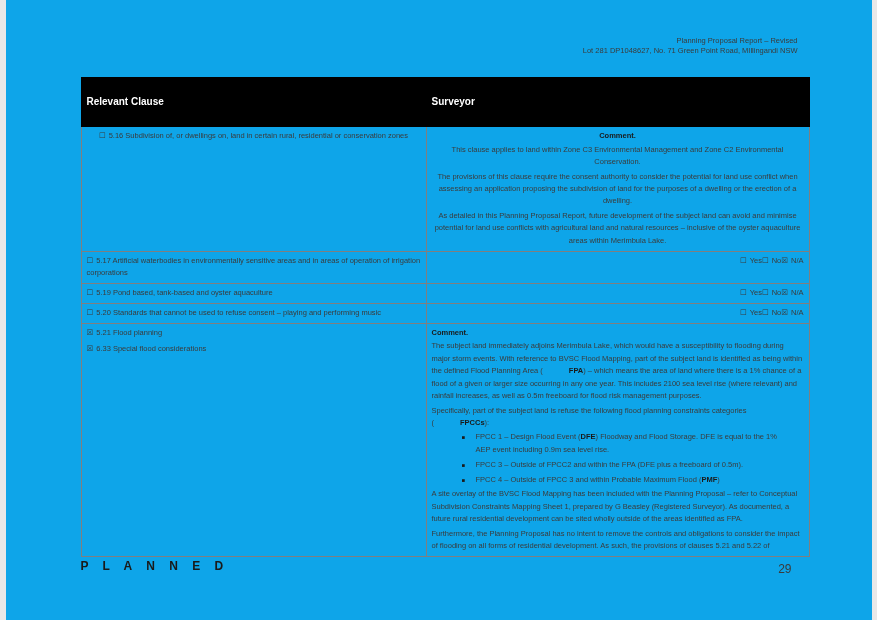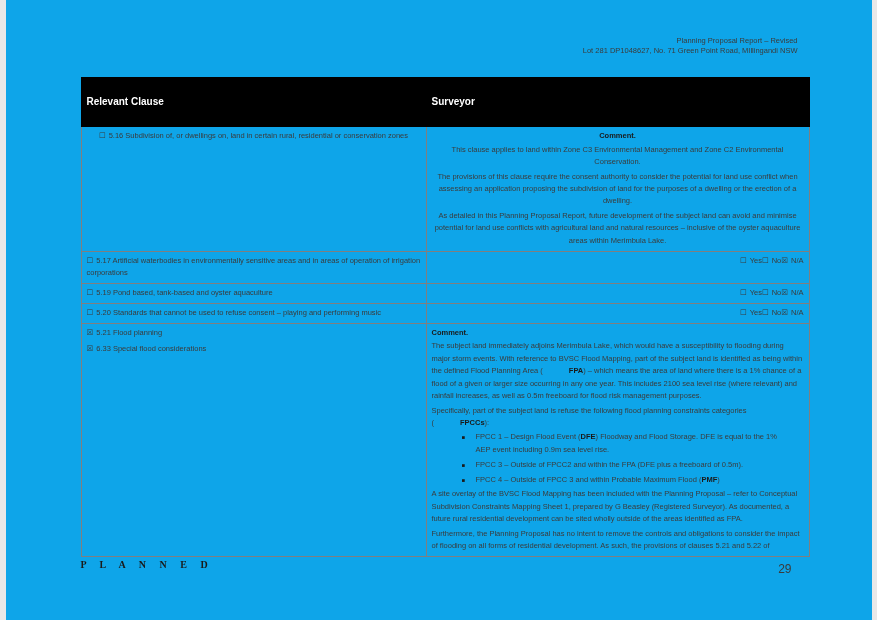--- a/index.html
+++ b/index.html
@@ -60,22 +60,22 @@
     font-family:"DejaVu Sans",sans-serif;
     font-size:5.5px;line-height:12.4px;color:#1a1a1a;
   }
   .btext{flex:1;padding-right:12px;}
   .btext b{color:#1a1a1a;}
   .ynn-cell{text-align:right;}
   .ynn-group{white-space:nowrap;}
   
   .footer-logo{
     position:absolute;left:75px;top:559px;
-    font-family:Liberation Serif, serif;
-    font-weight:600;font-size:10px;letter-spacing:5.5px;
+    font-family:Liberation Sans, sans-serif;
+    font-weight:600;font-size:12px;letter-spacing:5.5px;
     color:#1a1a1a;
   }
   .page-number{
     position:absolute;top:562px;right:80px;
     font-size:12px;color:#3b3b3b;
   }
 </style>
 </head>
 <body>
 

